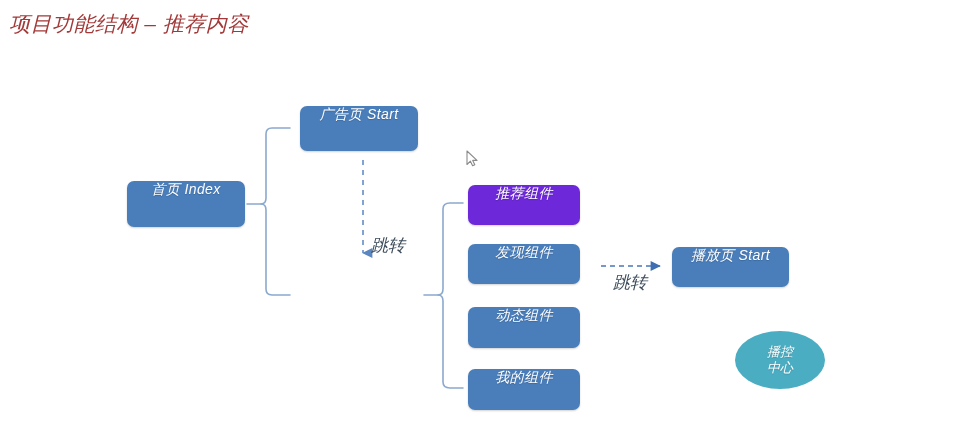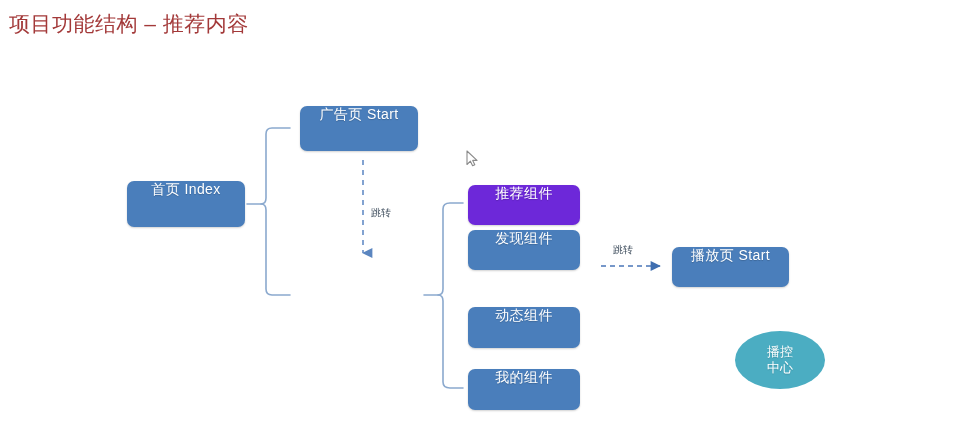--- a/index.html
+++ b/index.html
@@ -9,20 +9,21 @@
   }
   body {
     font-family: "Liberation Sans", "DejaVu Sans", sans-serif;
   }
   #canvas {
     position: relative;
     width: 892px;
     height: 434px;
     background: #ffffff;
     overflow: hidden;
+    font-style: italic;
   }
   .title {
     position: absolute;
     left: 9px;
     top: 10px;
     font-size: 21px;
     color: #a33939;
     letter-spacing: 0.5px;
     white-space: nowrap;
     line-height: 1.3;
@@ -52,23 +53,24 @@
     background: #4badc2;
     color: #ffffff;
     font-size: 13px;
     line-height: 1.25;
     text-align: center;
     box-sizing: border-box;
     text-shadow: 0 1px 1px rgba(0,0,0,0.15);
   }
   .edge-label {
     position: absolute;
-    font-size: 10px;
+    font-size: 17px;
     color: #3b4a5a;
     white-space: nowrap;
+    margin-top: 28px;
   }
   svg.overlay {
     position: absolute;
     left: 0;
     top: 0;
     width: 956px;
     height: 434px;
     pointer-events: none;
   }
   .watermark {
@@ -135,21 +137,21 @@
 
   <div class="node blue" style="left:300px; top:106px; width:118px; height:45px;">
     <span>广告页 Start</span>
   </div>
 
 
   <div class="node orange" style="left:468px; top:185px; width:112px; height:40px;">
     <span>推荐组件</span>
   </div>
 
-  <div class="node blue" style="left:468px; top:230px; width:112px; height:40px;">
+  <div class="node blue" style="left:468px; top:244px; width:112px; height:40px;">
     <span>发现组件</span>
   </div>
 
   <div class="node blue" style="left:468px; top:307px; width:112px; height:41px;">
     <span>动态组件</span>
   </div>
 
   <div class="node blue" style="left:468px; top:369px; width:112px; height:41px;">
     <span>我的组件</span>
   </div>

